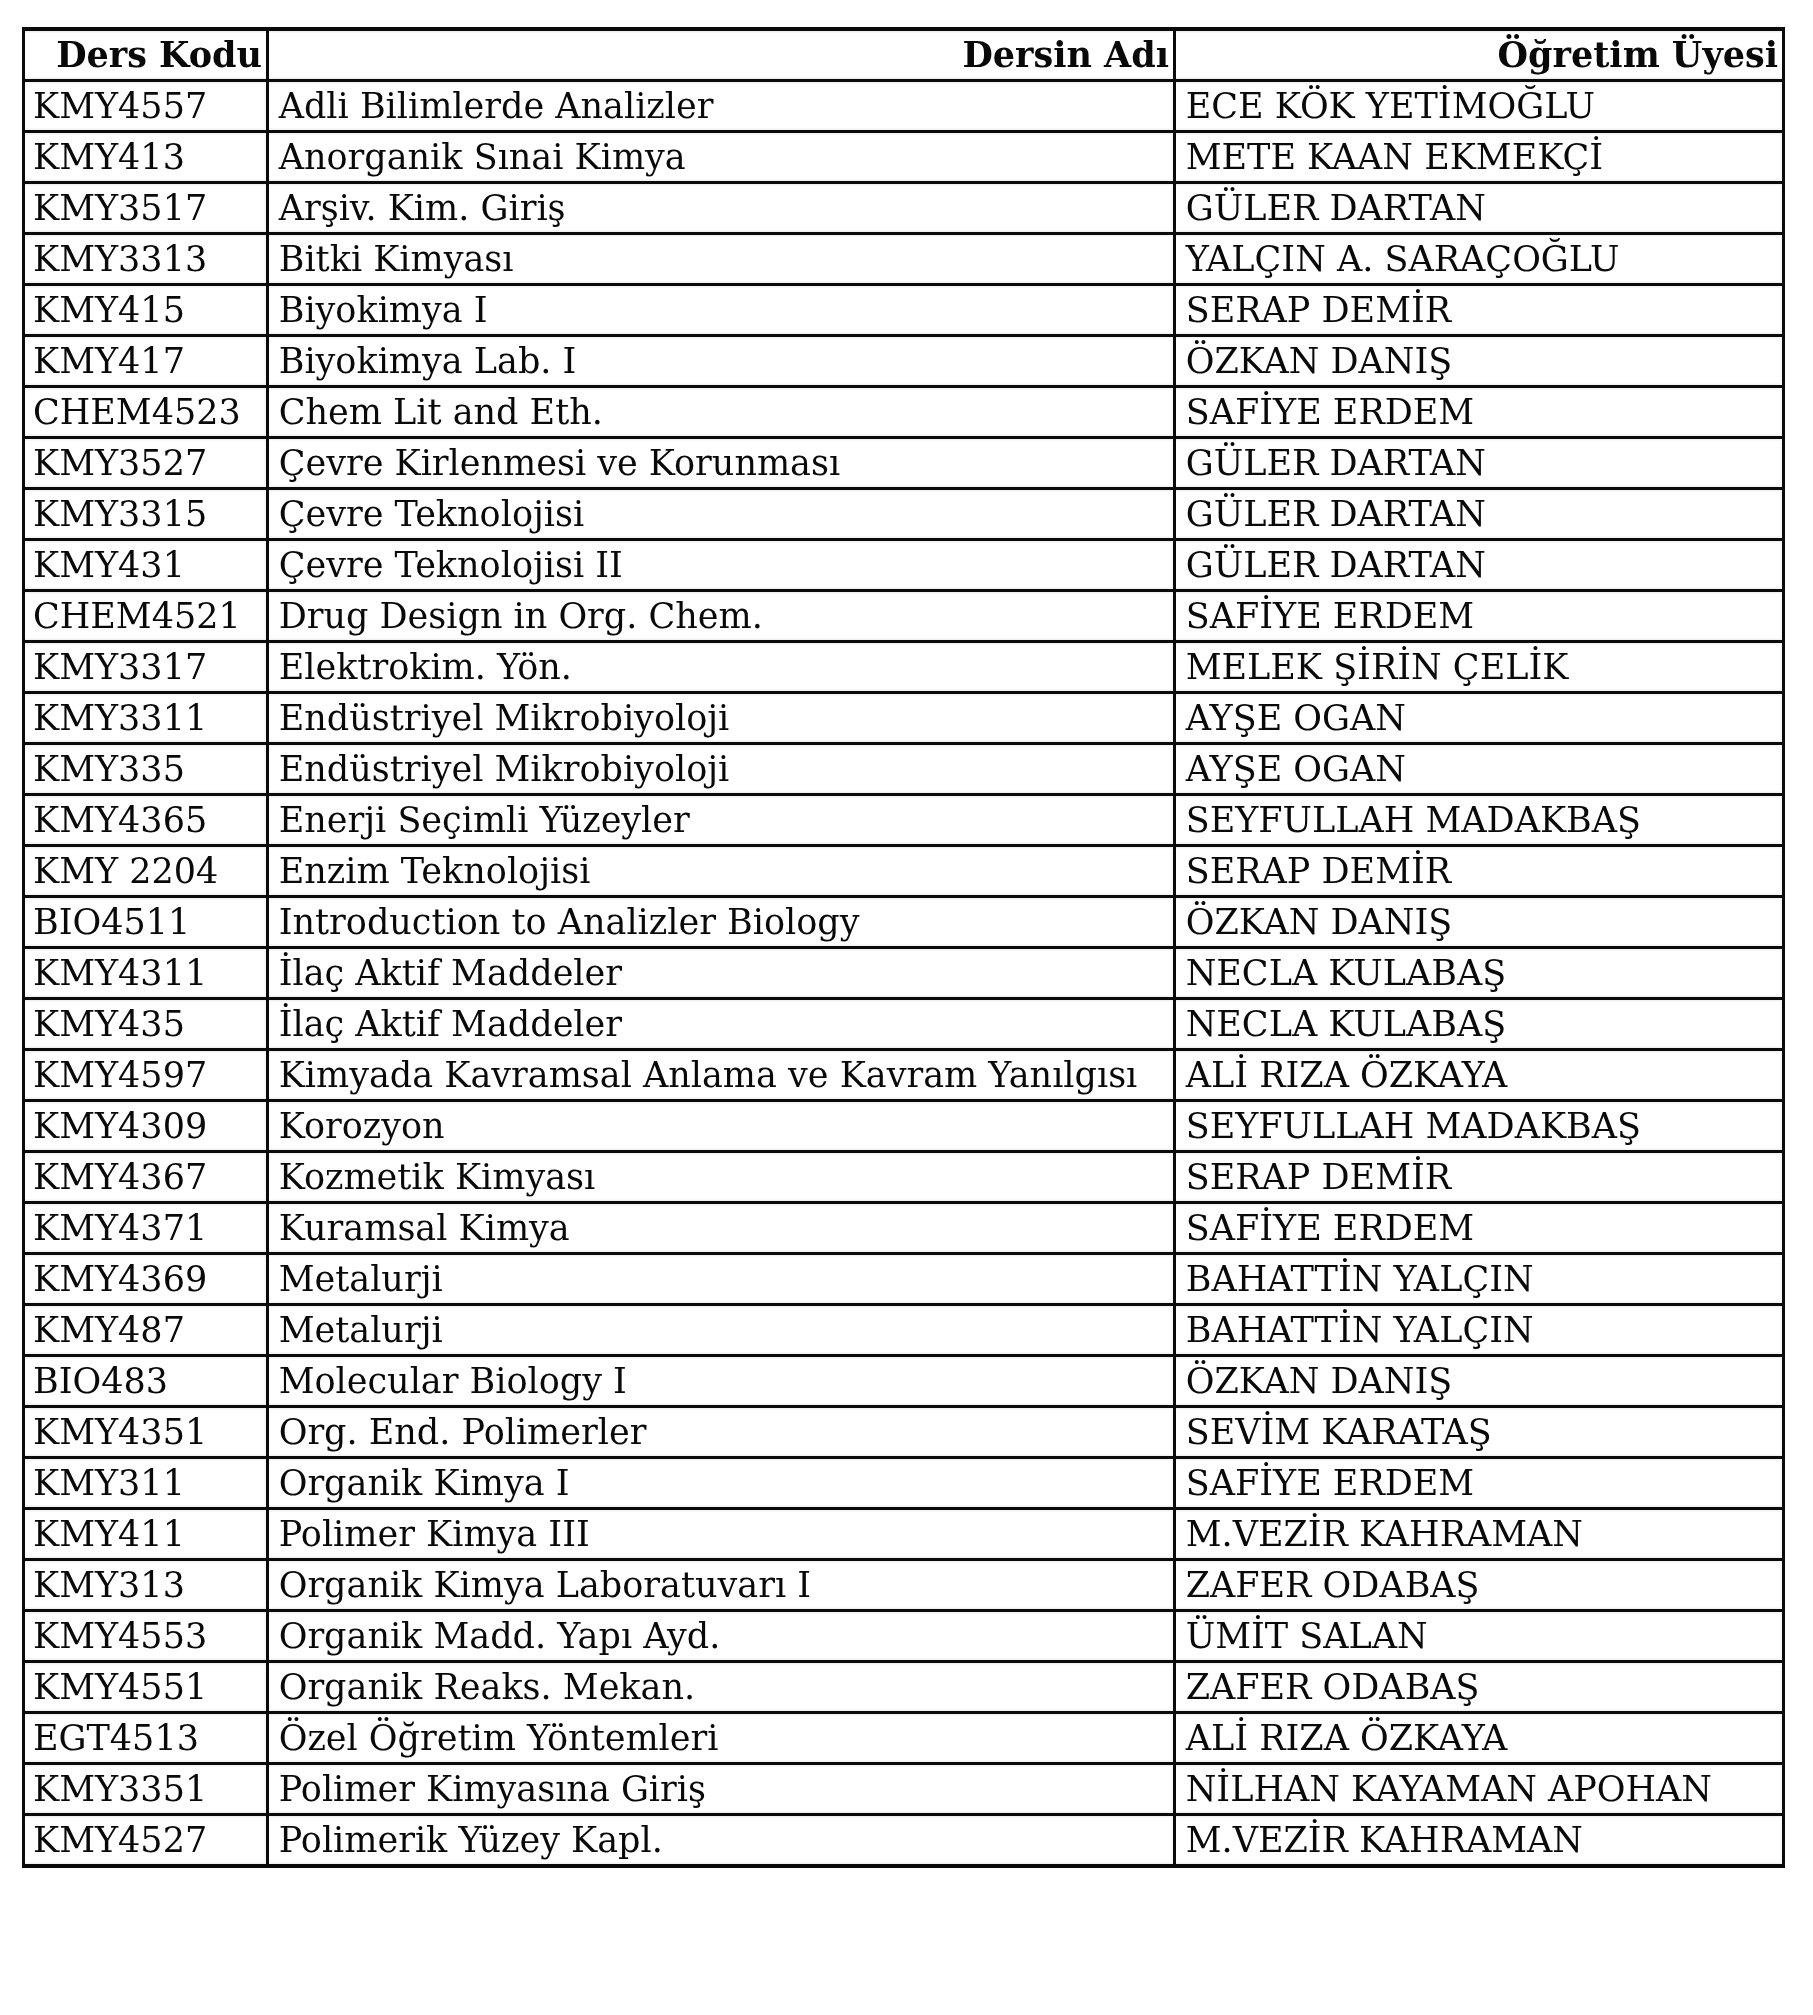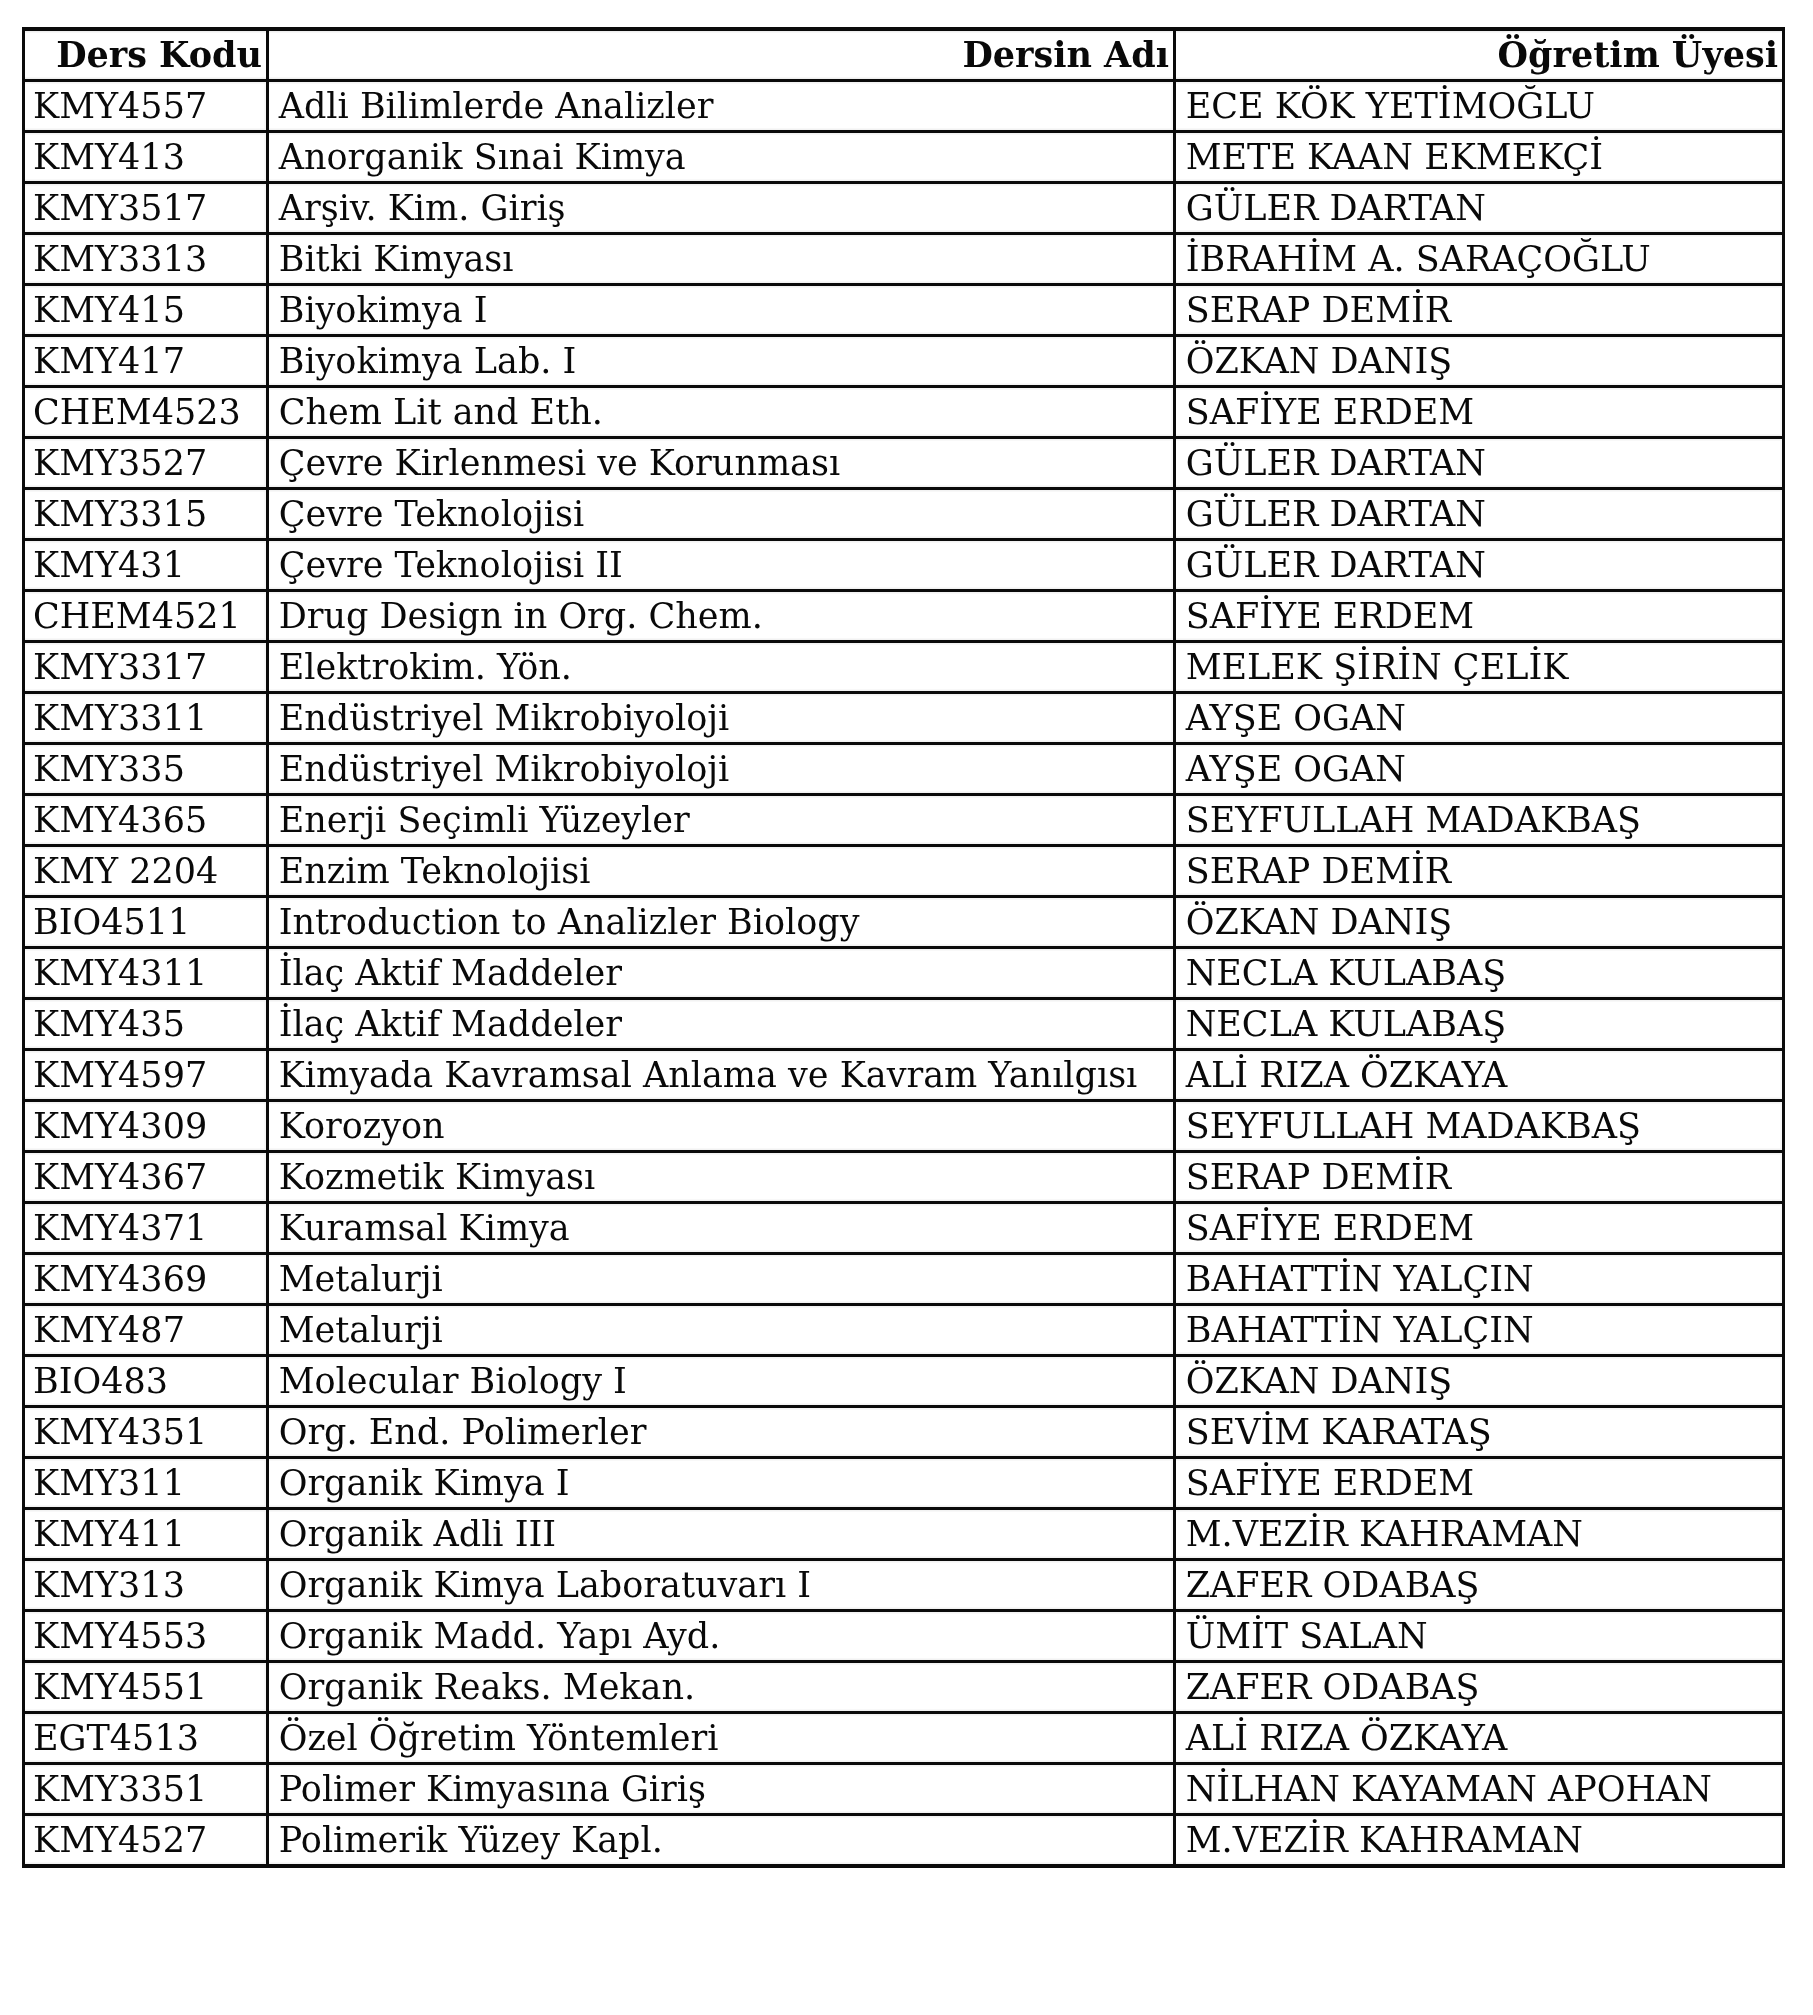--- a/index.html
+++ b/index.html
@@ -85,21 +85,21 @@
           <td class="cell-inst">METE KAAN EKMEKÇİ</td>
         </tr>
         <tr>
           <td class="cell-code">KMY3517</td>
           <td class="cell-course">Arşiv. Kim. Giriş</td>
           <td class="cell-inst">GÜLER DARTAN</td>
         </tr>
         <tr>
           <td class="cell-code">KMY3313</td>
           <td class="cell-course">Bitki Kimyası</td>
-          <td class="cell-inst">İBRAHİM A. SARAÇOĞLU</td>
+          <td class="cell-inst">YALÇIN A. SARAÇOĞLU</td>
         </tr>
         <tr>
           <td class="cell-code">KMY415</td>
           <td class="cell-course">Biyokimya I</td>
           <td class="cell-inst">SERAP DEMİR</td>
         </tr>
         <tr>
           <td class="cell-code">KMY417</td>
           <td class="cell-course">Biyokimya Lab. I</td>
           <td class="cell-inst">ÖZKAN DANIŞ</td>
@@ -209,21 +209,21 @@
           <td class="cell-course">Org. End. Polimerler</td>
           <td class="cell-inst">SEVİM KARATAŞ</td>
         </tr>
         <tr>
           <td class="cell-code">KMY311</td>
           <td class="cell-course">Organik Kimya I</td>
           <td class="cell-inst">SAFİYE ERDEM</td>
         </tr>
         <tr>
           <td class="cell-code">KMY411</td>
-          <td class="cell-course">Organik Adli III</td>
+          <td class="cell-course">Polimer Kimya III</td>
           <td class="cell-inst">M.VEZİR KAHRAMAN</td>
         </tr>
         <tr>
           <td class="cell-code">KMY313</td>
           <td class="cell-course">Organik Kimya Laboratuvarı I</td>
           <td class="cell-inst">ZAFER ODABAŞ</td>
         </tr>
         <tr>
           <td class="cell-code">KMY4553</td>
           <td class="cell-course">Organik Madd. Yapı Ayd.</td>

